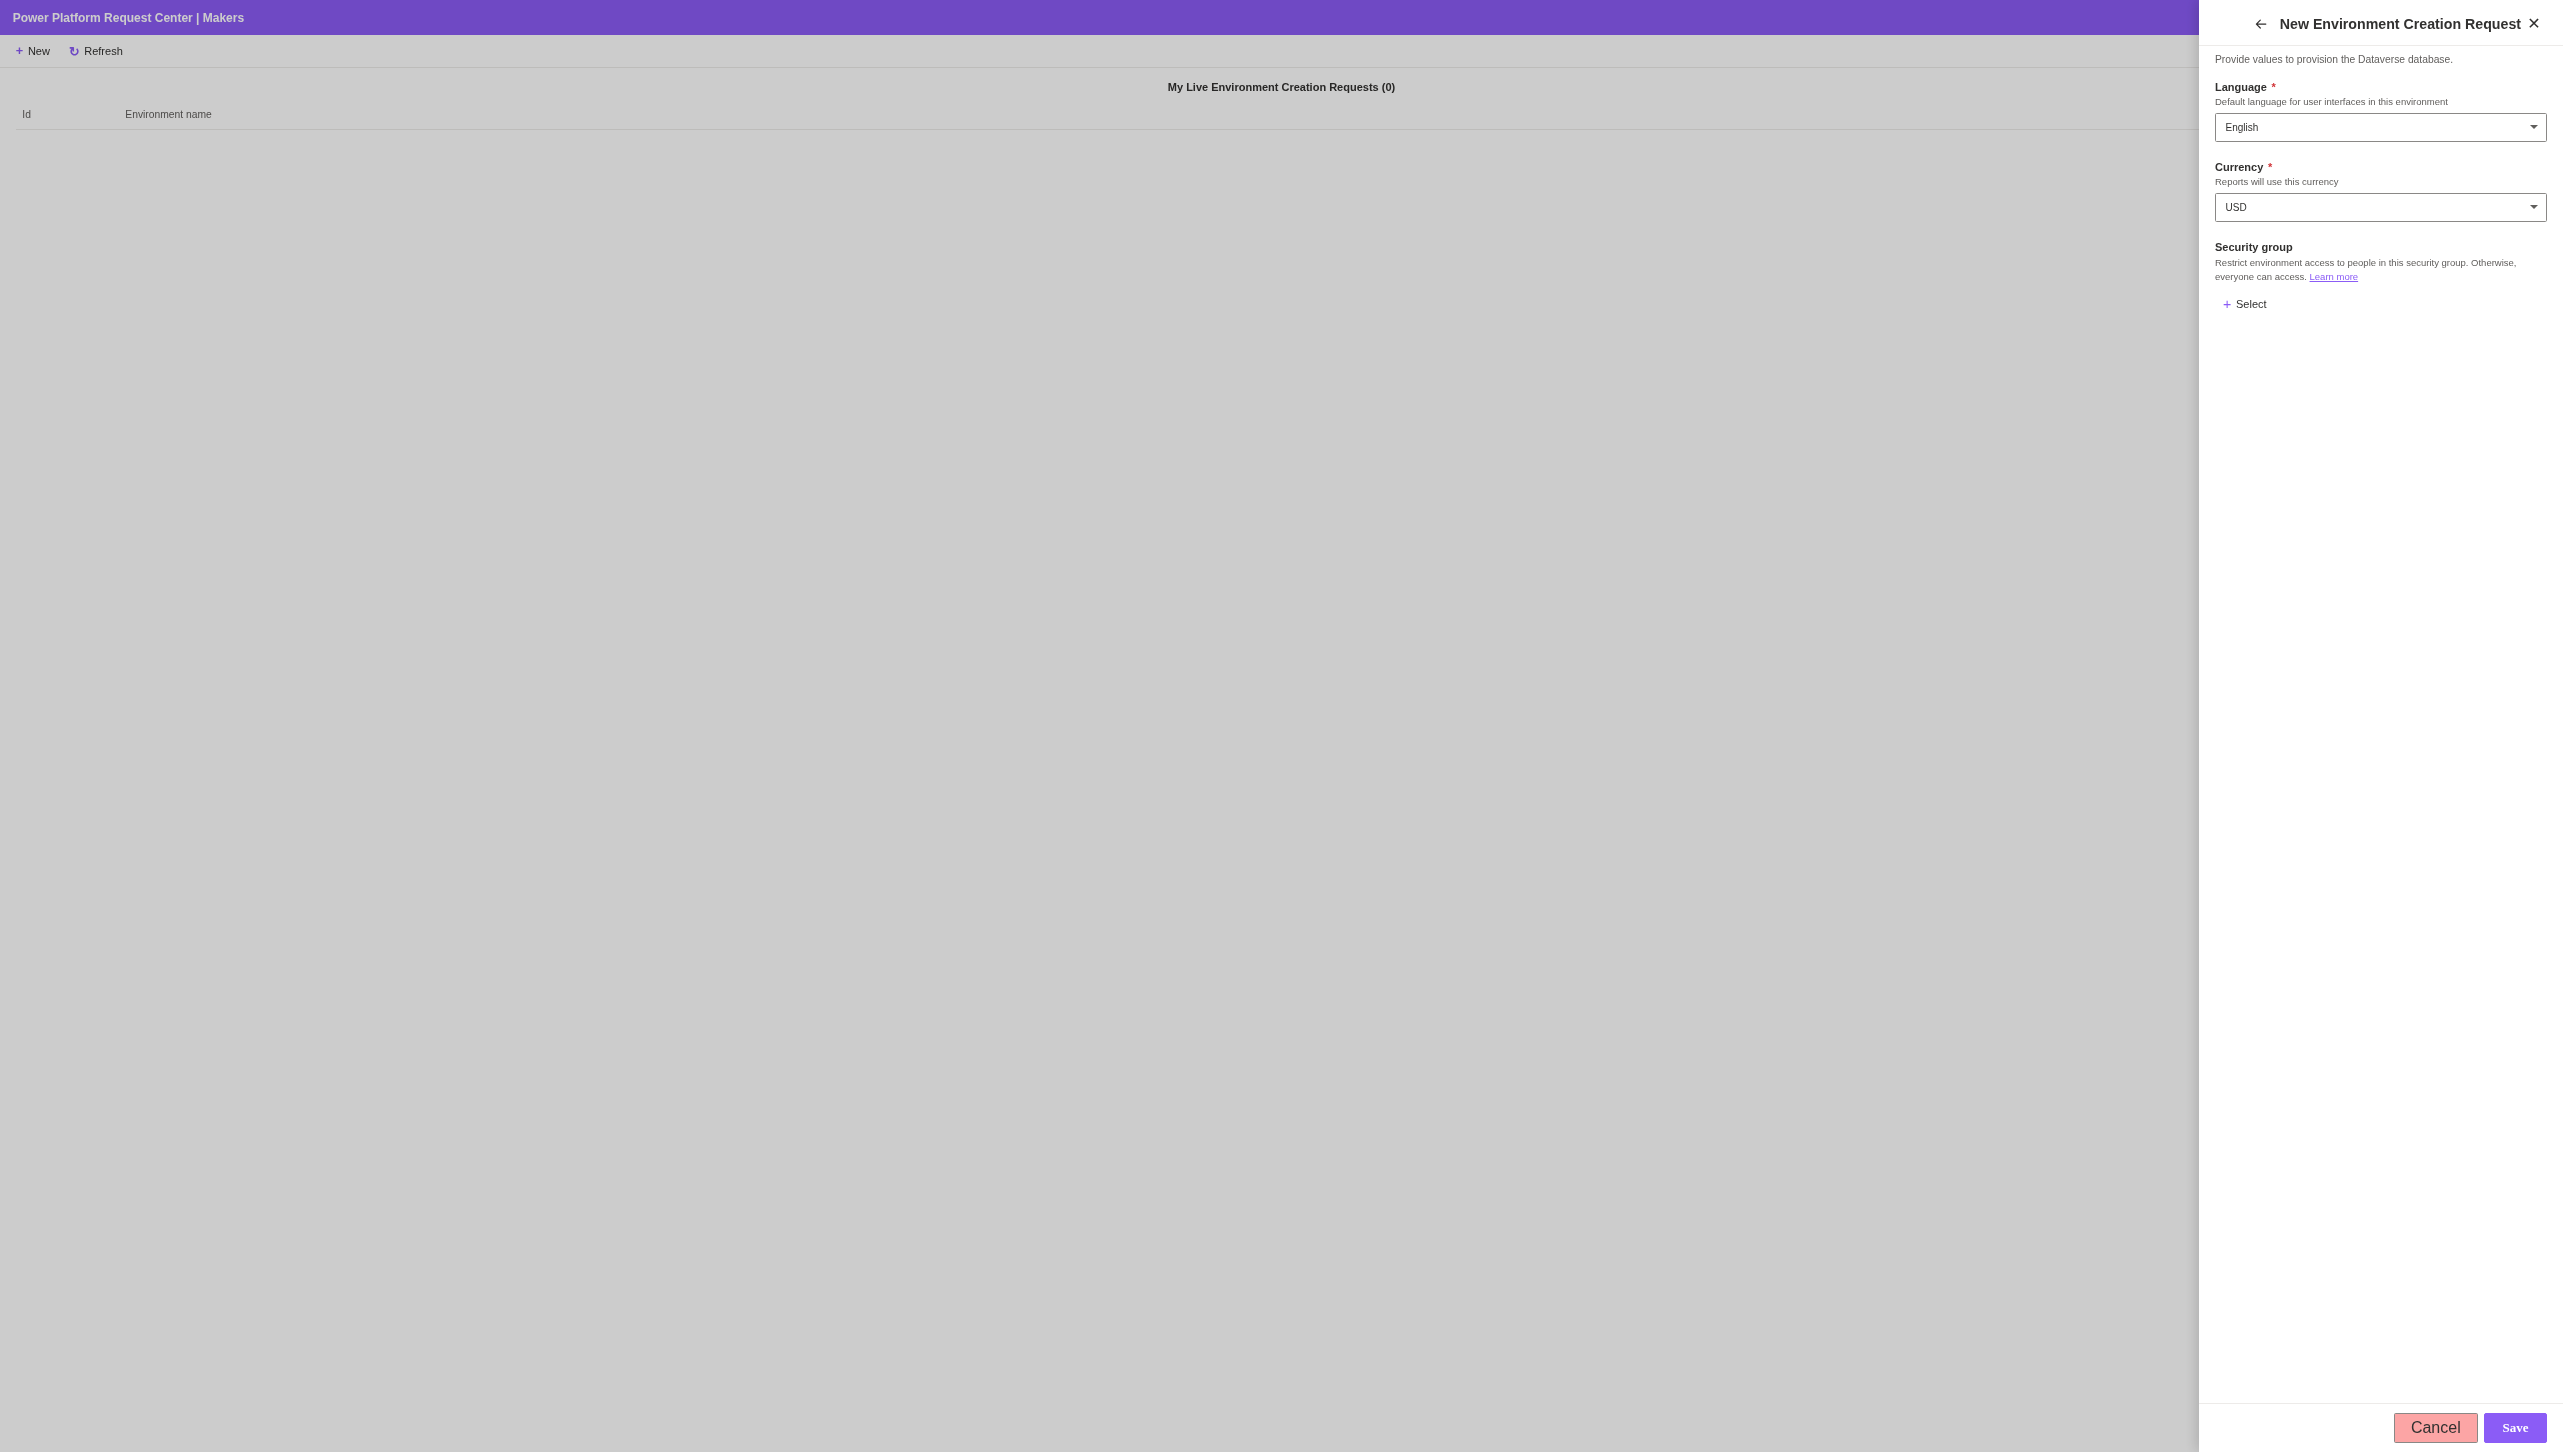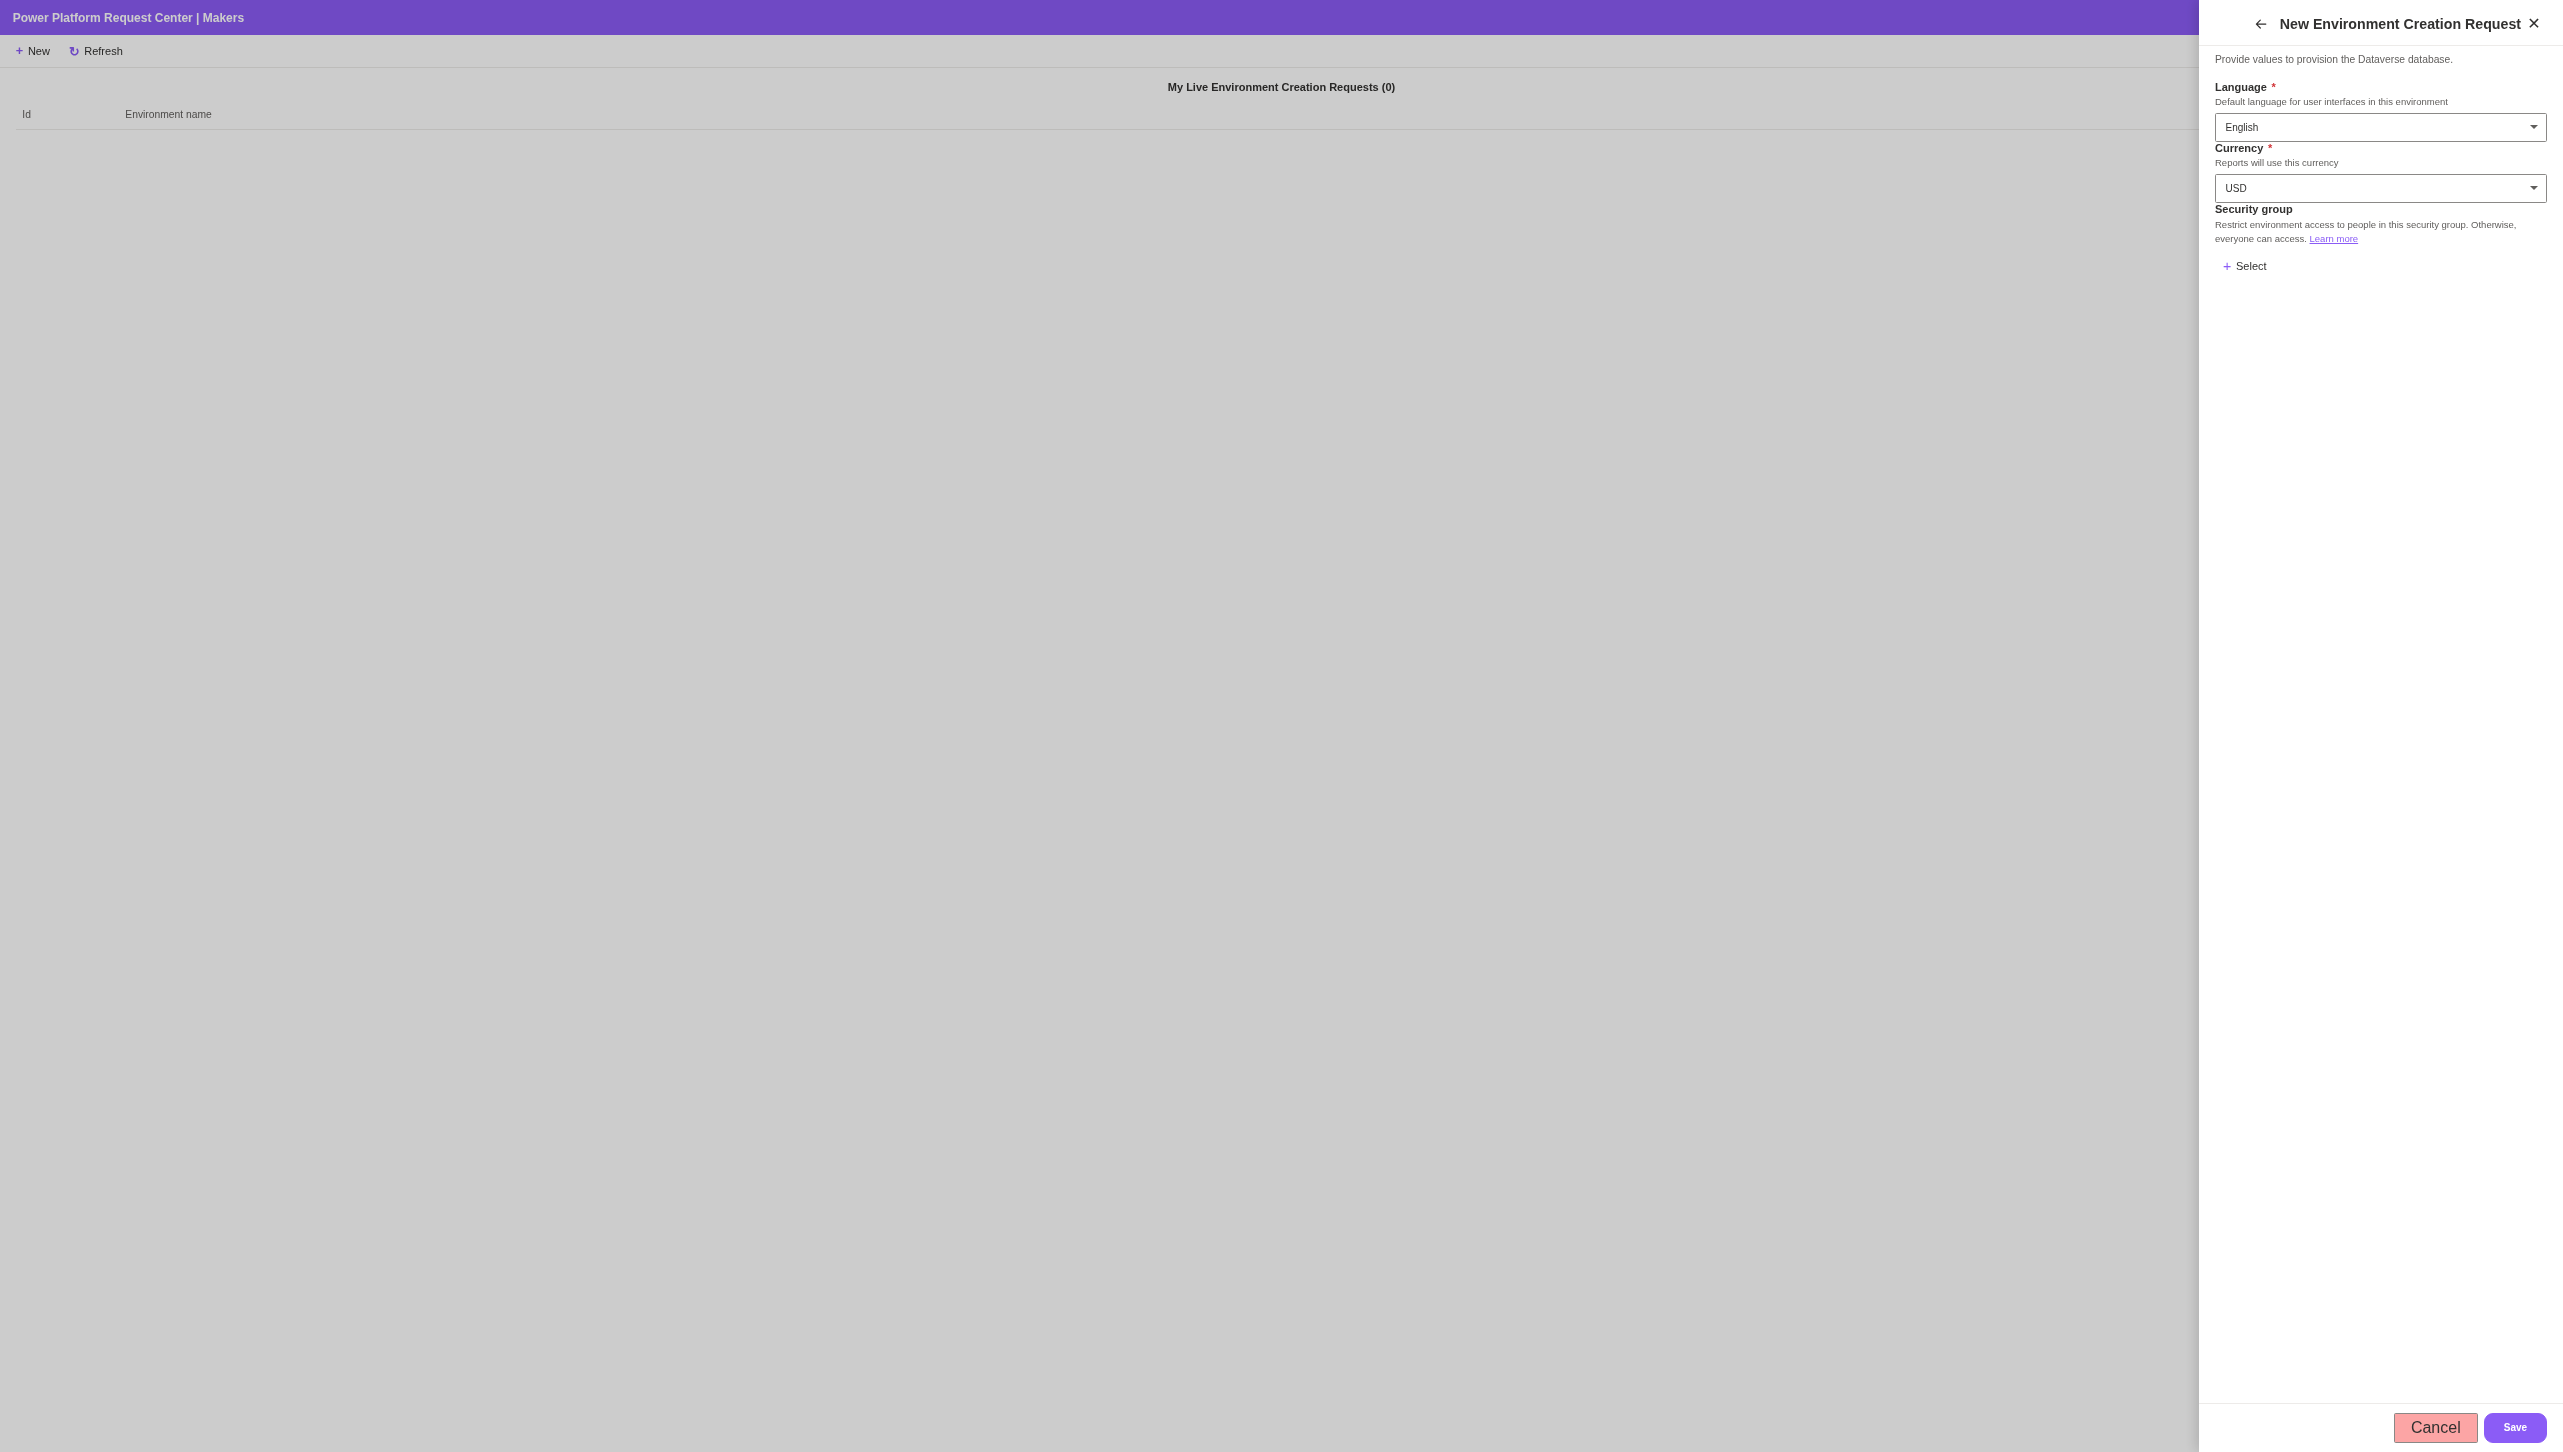--- a/index.html
+++ b/index.html
@@ -186,20 +186,21 @@
       flex-shrink: 0;
     }
 
     .panel-body {
       flex: 1;
       padding: 16px;
       overflow-y: auto;
     }
 
     .form-group {
+      margin-bottom: 19px;
     }
 
     .form-label {
       display: block;
       font-size: 11px;
       font-weight: 600;
       color: #323130;
       margin-bottom: 3.2px;
     }
 
@@ -296,25 +297,26 @@
       cursor: pointer;
       border-radius: 1.6px;
       min-width: 63px;
     }
 
     .btn-save {
       padding: 4.7px 16px;
       border: 0.8px solid #8B5CF6;
       background: #8B5CF6;
       color: #fff;
-      font-size: 10px;
-      cursor: pointer;
-      border-radius: 9px;
+      font-size: 13px;
+      cursor: pointer;
+      border-radius: 2px;
       font-weight: 600;
       min-width: 63px;
+      font-family: Liberation Serif, serif;
     }
   </style>
 </head>
 <body>
 
 <div class="app-container">
 
   <div class="app-header">
     <span class="app-header-title">Power Platform Request Center | Makers</span>
   </div>

